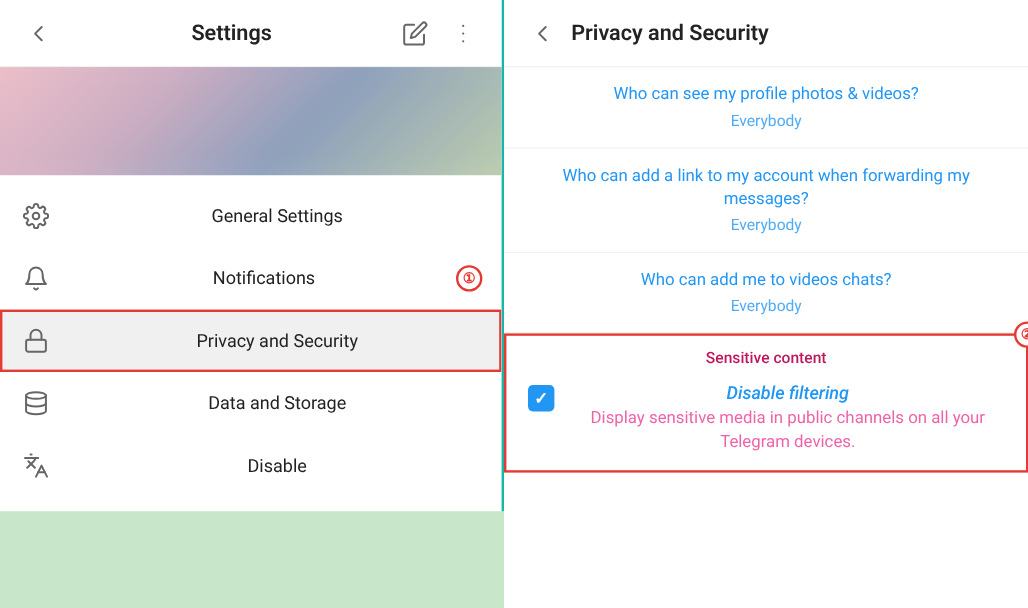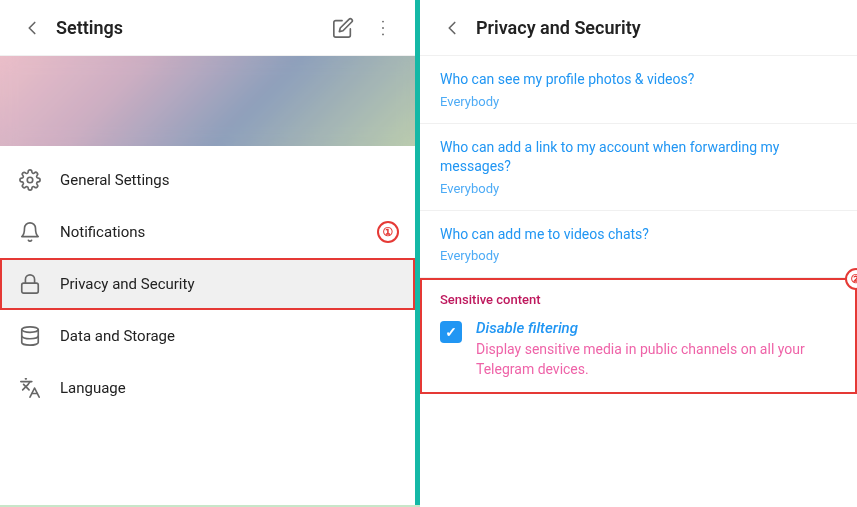--- a/index.html
+++ b/index.html
@@ -12,23 +12,24 @@
       overflow: hidden;
     }
 
     
     .left-panel {
       width: 420px;
       min-width: 420px;
       background: #fff;
       display: flex;
       flex-direction: column;
-      border-right: 5px solid #14b8a6;
-      height: 505px;
+      border-right: 2px solid #14b8a6;
+      height: 426px;
       overflow: hidden;
+      text-align: center;
     }
 
     .left-header {
       display: flex;
       align-items: center;
       padding: 10px 16px;
       height: 56px;
       border-bottom: 1px solid #f0f0f0;
       background: #fff;
     }
@@ -169,20 +170,21 @@
     .right-header .title {
       font-size: 18px;
       font-weight: 600;
       color: #222;
     }
 
     .right-content {
       flex: 1;
       overflow-y: auto;
       padding: 0;
+      text-align: center;
     }
 
     .settings-row {
       padding: 14px 20px;
       border-bottom: 1px solid #f0f0f0;
       cursor: pointer;
     }
 
     .settings-row .row-question {
       font-size: 14px;
@@ -343,21 +345,21 @@
       <div class="nav-icon">
         <svg class="icon-svg" viewBox="0 0 24 24">
           <path d="M5 8l6 6"></path>
           <path d="M4 14l6-6 2-3"></path>
           <path d="M2 5h12"></path>
           <path d="M7 2h1"></path>
           <path d="M22 22l-5-10-5 10"></path>
           <path d="M14 18h6"></path>
         </svg>
       </div>
-      <span class="nav-label">Language</span>
+      <span class="nav-label">Disable</span>
     </div>
 
   </nav>
 </div>
 
 <div class="right-panel">
 
   <div class="right-header">
     <div class="back-btn">
       <svg class="icon-svg" viewBox="0 0 24 24">

